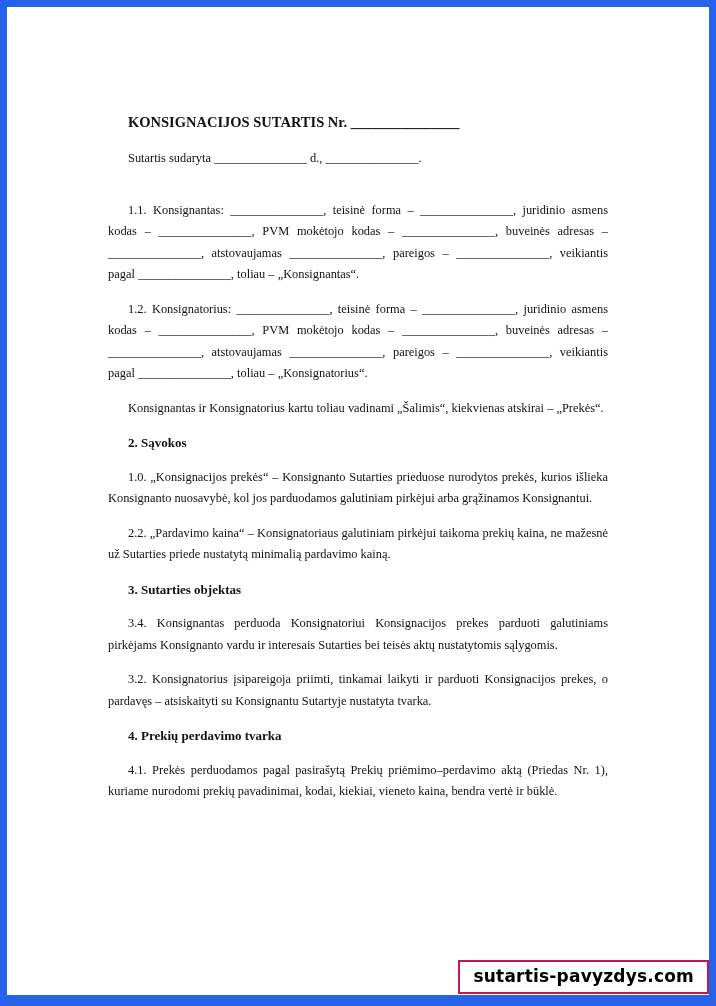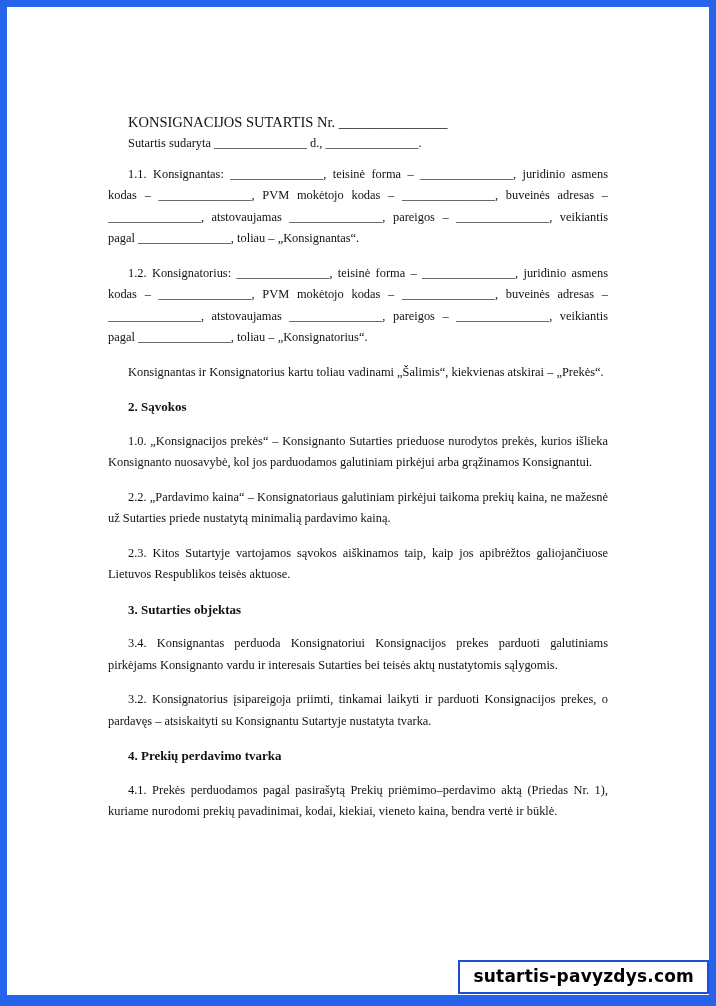--- a/index.html
+++ b/index.html
@@ -13,52 +13,52 @@
     border-bottom-width: 11px;
     overflow: hidden;
     font-family: "Liberation Serif", "DejaVu Serif", serif;
     color: #111111;
   }
   .content {
     padding: 106px 101px 0 101px;
   }
   .doc-title {
     font-size: 14.5px;
-    font-weight: normal;
+    font-weight: bold;
     line-height: 18px;
     text-indent: 20px;
-    margin-bottom: 2px;
+    margin-bottom: 17px;
     white-space: nowrap;
   }
   .intro {
     font-size: 12.4px;
     line-height: 21.5px;
     text-indent: 20px;
-    margin-bottom: 9px;
+    margin-bottom: 30px;
   }
   .heading {
     font-size: 13px;
     font-weight: bold;
     line-height: 21.5px;
     text-indent: 20px;
     margin-bottom: 13px;
   }
   .body {
     font-size: 12.4px;
     line-height: 21.5px;
     text-align: justify;
     text-indent: 20px;
     margin-bottom: 13px;
   }
   .watermark {
     position: absolute;
     right: 0;
     bottom: 1px;
     background: #ffffff;
-    border: 2px solid #1d4ed8;
+    border: 2px solid #be185d;
     padding: 4px 13px 6px 13px;
     font-family: "DejaVu Sans", "Liberation Sans", sans-serif;
     font-weight: bold;
     font-size: 17px;
     color: #000000;
     letter-spacing: 0.2px;
     cursor: pointer;
   }
 </style>
 </head>
@@ -71,21 +71,20 @@
 
     <p class="intro">Sutartis sudaryta _______________ d., _______________.</p>
 
     <p class="body">1.1. Konsignantas: _______________, teisinė forma – _______________, juridinio asmens kodas – _______________, PVM mokėtojo kodas – _______________, buveinės adresas – _______________, atstovaujamas _______________, pareigos – _______________, veikiantis pagal _______________, toliau – „Konsignantas“.</p>
     <p class="body">1.2. Konsignatorius: _______________, teisinė forma – _______________, juridinio asmens kodas – _______________, PVM mokėtojo kodas – _______________, buveinės adresas – _______________, atstovaujamas _______________, pareigos – _______________, veikiantis pagal _______________, toliau – „Konsignatorius“.</p>
     <p class="body">Konsignantas ir Konsignatorius kartu toliau vadinami „Šalimis“, kiekvienas atskirai – „Prekės“.</p>
 
     <div class="heading">2. Sąvokos</div>
     <p class="body">1.0. „Konsignacijos prekės“ – Konsignanto Sutarties prieduose nurodytos prekės, kurios išlieka Konsignanto nuosavybė, kol jos parduodamos galutiniam pirkėjui arba grąžinamos Konsignantui.</p>
     <p class="body">2.2. „Pardavimo kaina“ – Konsignatoriaus galutiniam pirkėjui taikoma prekių kaina, ne mažesnė už Sutarties priede nustatytą minimalią pardavimo kainą.</p>
-    <p class="body">2.3. Kitos Sutartyje vartojamos sąvokos aiškinamos taip, kaip jos apibrėžtos galiojančiuose Lietuvos Respublikos teisės aktuose.</p>
 
     <div class="heading">3. Sutarties objektas</div>
     <p class="body">3.4. Konsignantas perduoda Konsignatoriui Konsignacijos prekes parduoti galutiniams pirkėjams Konsignanto vardu ir interesais Sutarties bei teisės aktų nustatytomis sąlygomis.</p>
     <p class="body">3.2. Konsignatorius įsipareigoja priimti, tinkamai laikyti ir parduoti Konsignacijos prekes, o pardavęs – atsiskaityti su Konsignantu Sutartyje nustatyta tvarka.</p>
 
     <div class="heading">4. Prekių perdavimo tvarka</div>
     <p class="body">4.1. Prekės perduodamos pagal pasirašytą Prekių priėmimo–perdavimo aktą (Priedas Nr. 1), kuriame nurodomi prekių pavadinimai, kodai, kiekiai, vieneto kaina, bendra vertė ir būklė.</p>
 
   </div>
 

